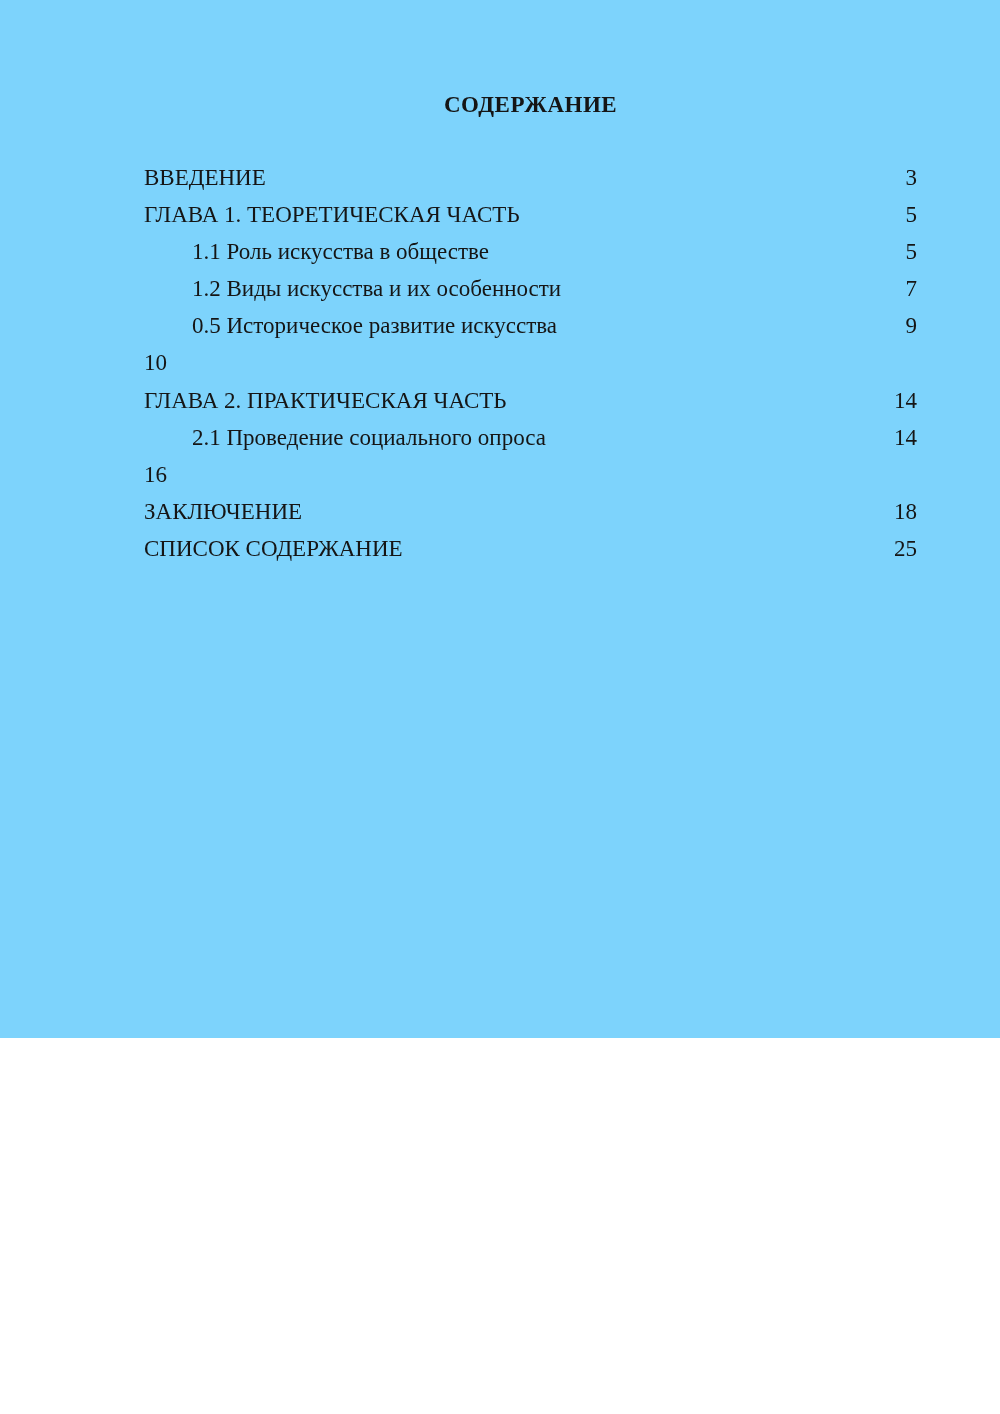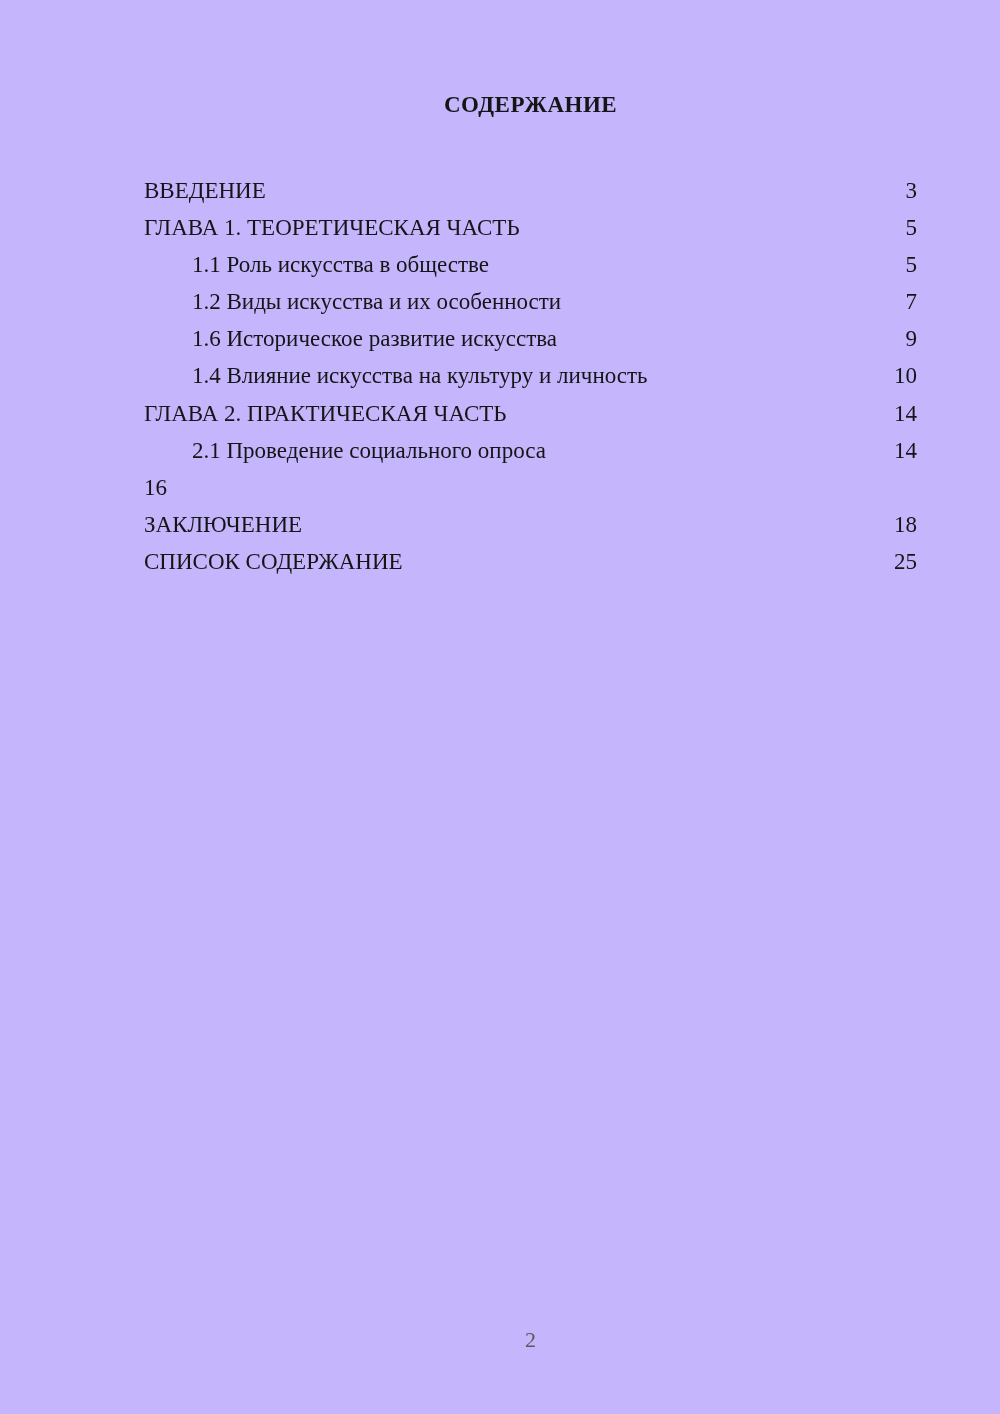--- a/index.html
+++ b/index.html
@@ -3,40 +3,40 @@
 <meta charset="utf-8">
 <style>
   html, body {
     margin: 0;
     padding: 0;
     background: #ffffff;
   }
   .page {
     position: relative;
     width: 1000px;
-    height: 1414px;
-    background: #c4b5fd;
+    height: 1038px;
+    background: #7dd3fc;
     font-family: "Liberation Serif", "DejaVu Serif", serif;
     color: #151515;
     overflow: hidden;
   }
   .content {
     margin-left: 144px;
     width: 773px; 
   }
   .doc-title {
     margin-top: 86px;
     font-size: 23px;
     font-weight: bold;
     line-height: 37px;
     text-align: center;
     letter-spacing: 0.5px;
   }
   .toc-list {
-    margin-top: 49px;
+    margin-top: 36px;
   }
   .toc-row {
     display: flex;
     justify-content: space-between;
     align-items: baseline;
     line-height: 37.1px;
     font-size: 23px;
   }
   .toc-row .label {
     white-space: nowrap;
@@ -83,26 +83,25 @@
     <span class="label">1.1 Роль искусства в обществе</span>
     <span class="pagenum">5</span>
   </div>
 
   <div class="toc-row level-1">
     <span class="label">1.2 Виды искусства и их особенности</span>
     <span class="pagenum">7</span>
   </div>
 
   <div class="toc-row level-1">
-    <span class="label">1.6 Историческое развитие искусства</span>
+    <span class="label">0.5 Историческое развитие искусства</span>
     <span class="pagenum">9</span>
   </div>
 
   <div class="toc-row level-1">
-    <span class="label">1.4 Влияние искусства на культуру и личность</span>
     <span class="pagenum">10</span>
   </div>
 
   <div class="toc-row level-0">
     <span class="label">ГЛАВА 2. ПРАКТИЧЕСКАЯ ЧАСТЬ</span>
     <span class="pagenum">14</span>
   </div>
 
   <div class="toc-row level-1">
     <span class="label">2.1 Проведение социального опроса</span>

